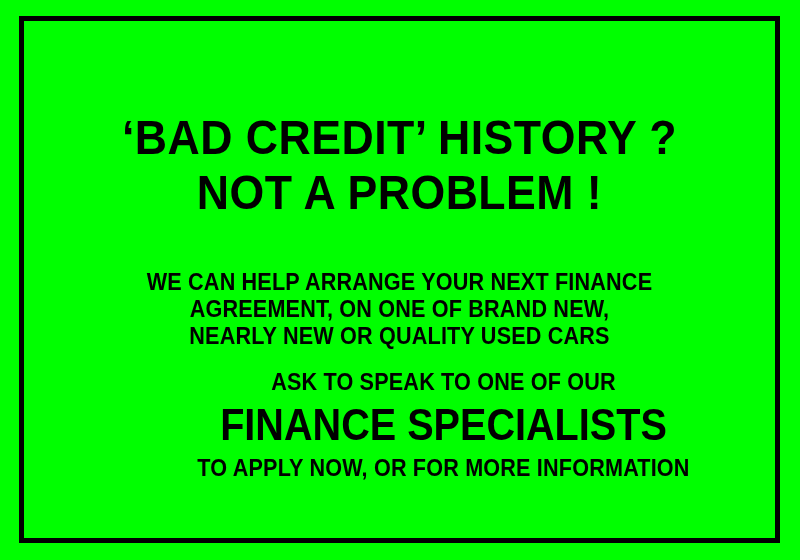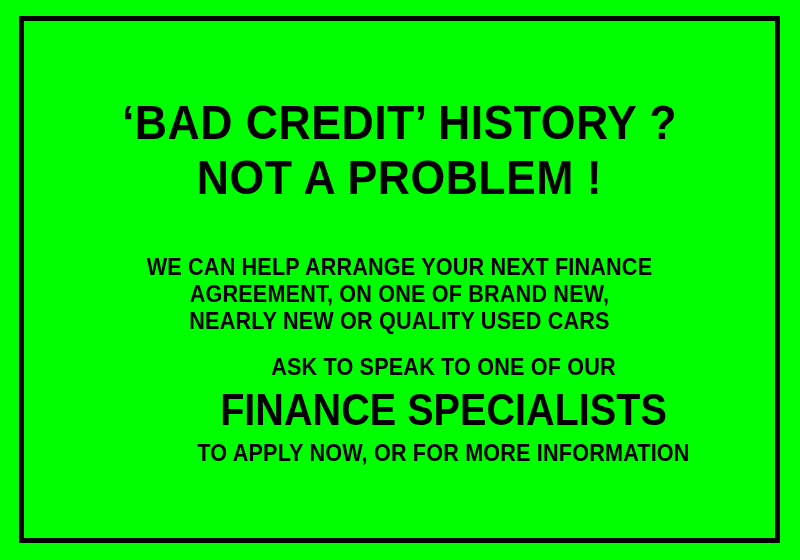--- a/index.html
+++ b/index.html
@@ -30,21 +30,21 @@
     width: 761px;
     height: 527px;
     box-sizing: border-box;
     border: 5px solid #000000;
     background: transparent;
   }
 
   #content {
     position: absolute;
     left: 24px;
-    top: 21px;
+    top: 36px;
     width: 751px;
     height: 517px;
     box-sizing: border-box;
     text-align: center;
     color: #000000;
   }
 
   .line {
     display: block;
     width: 100%;

